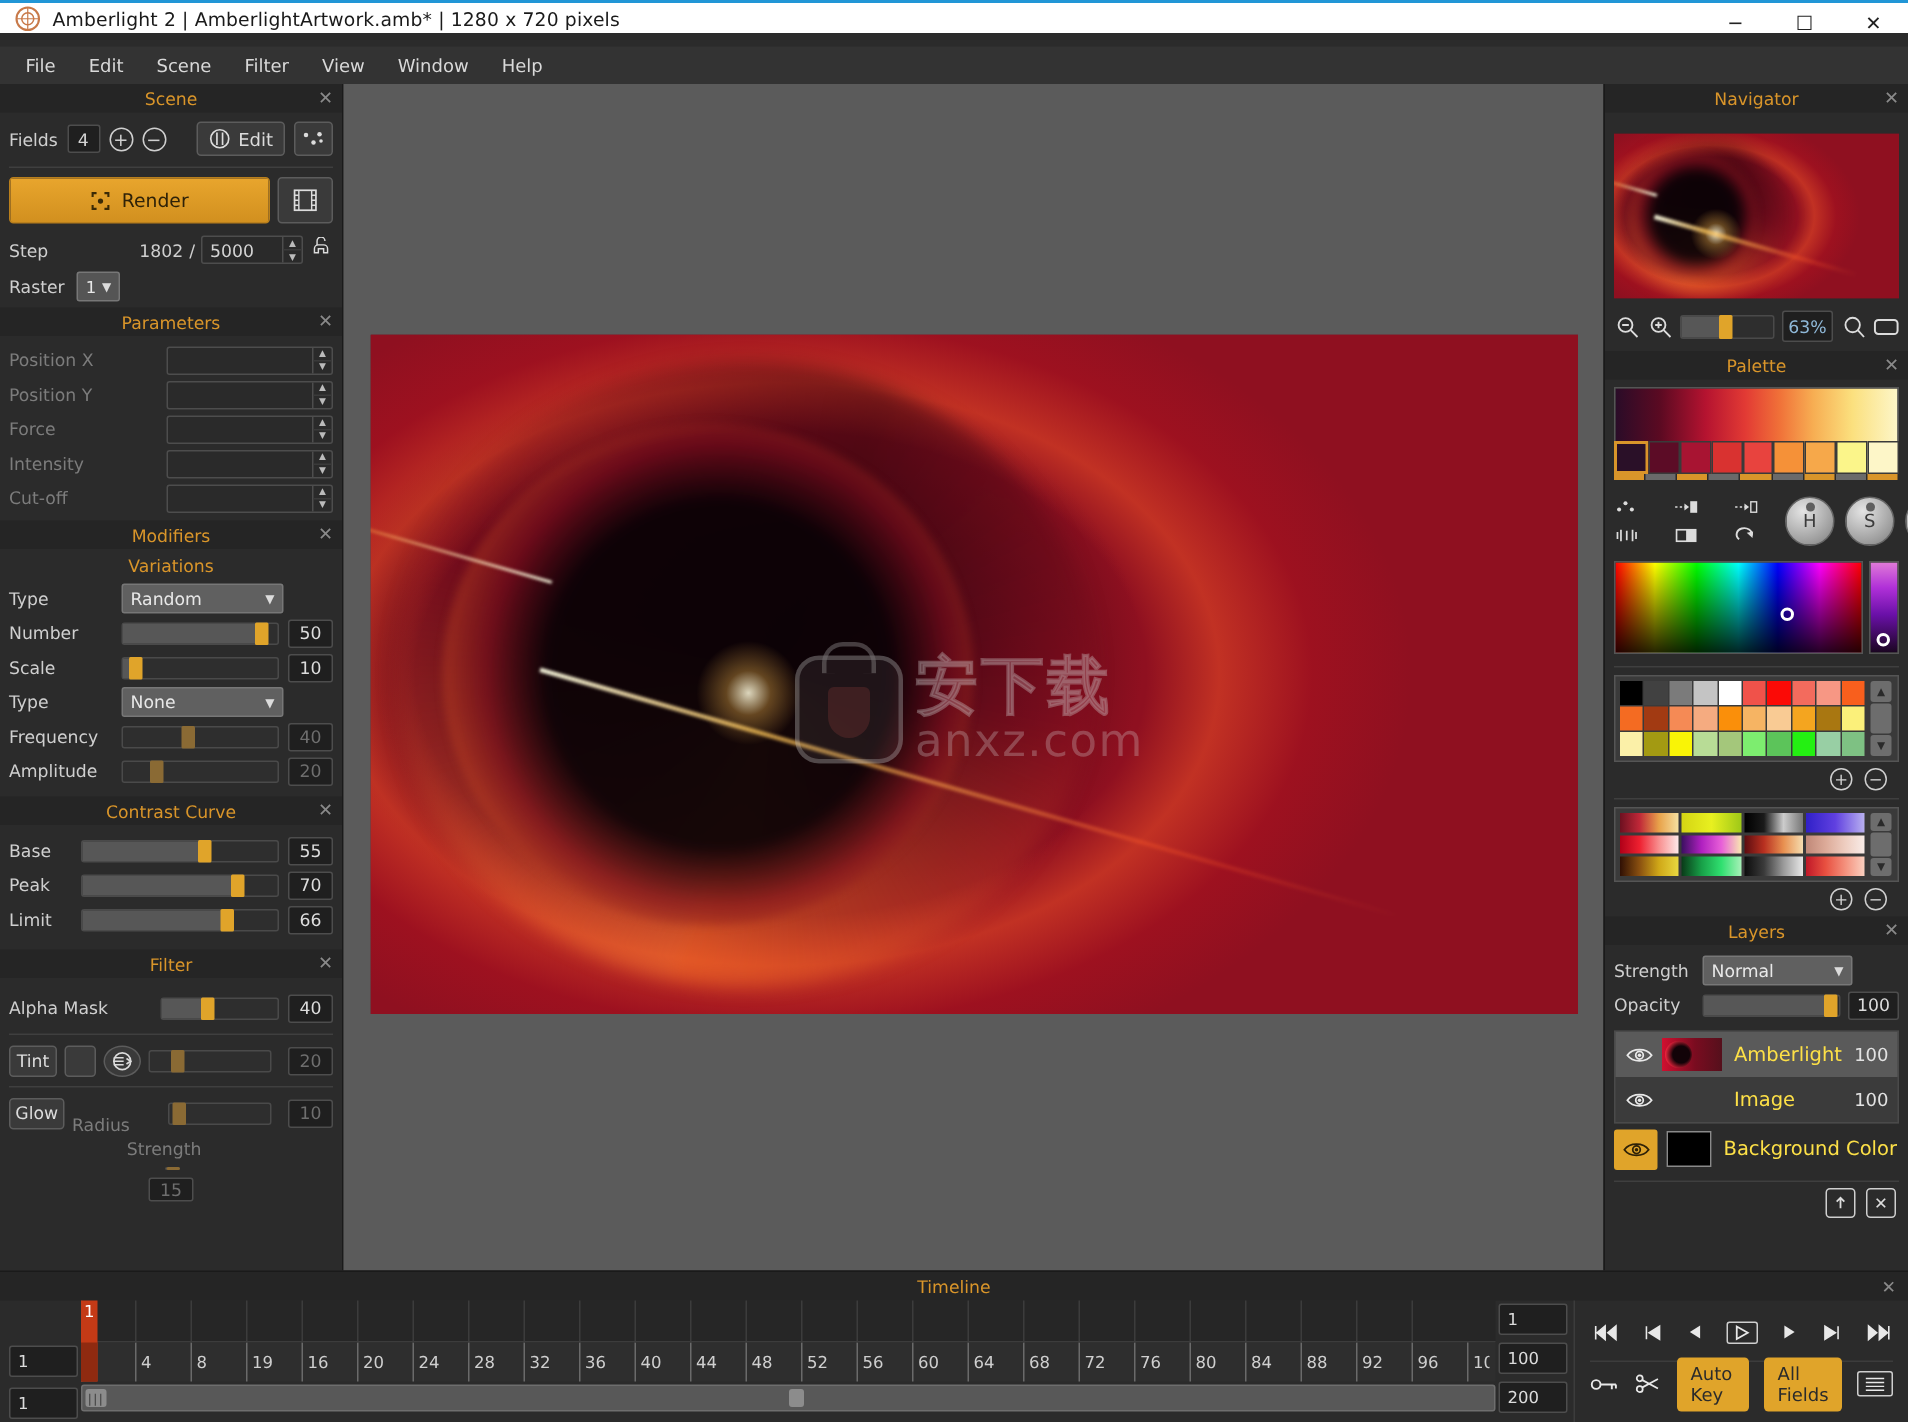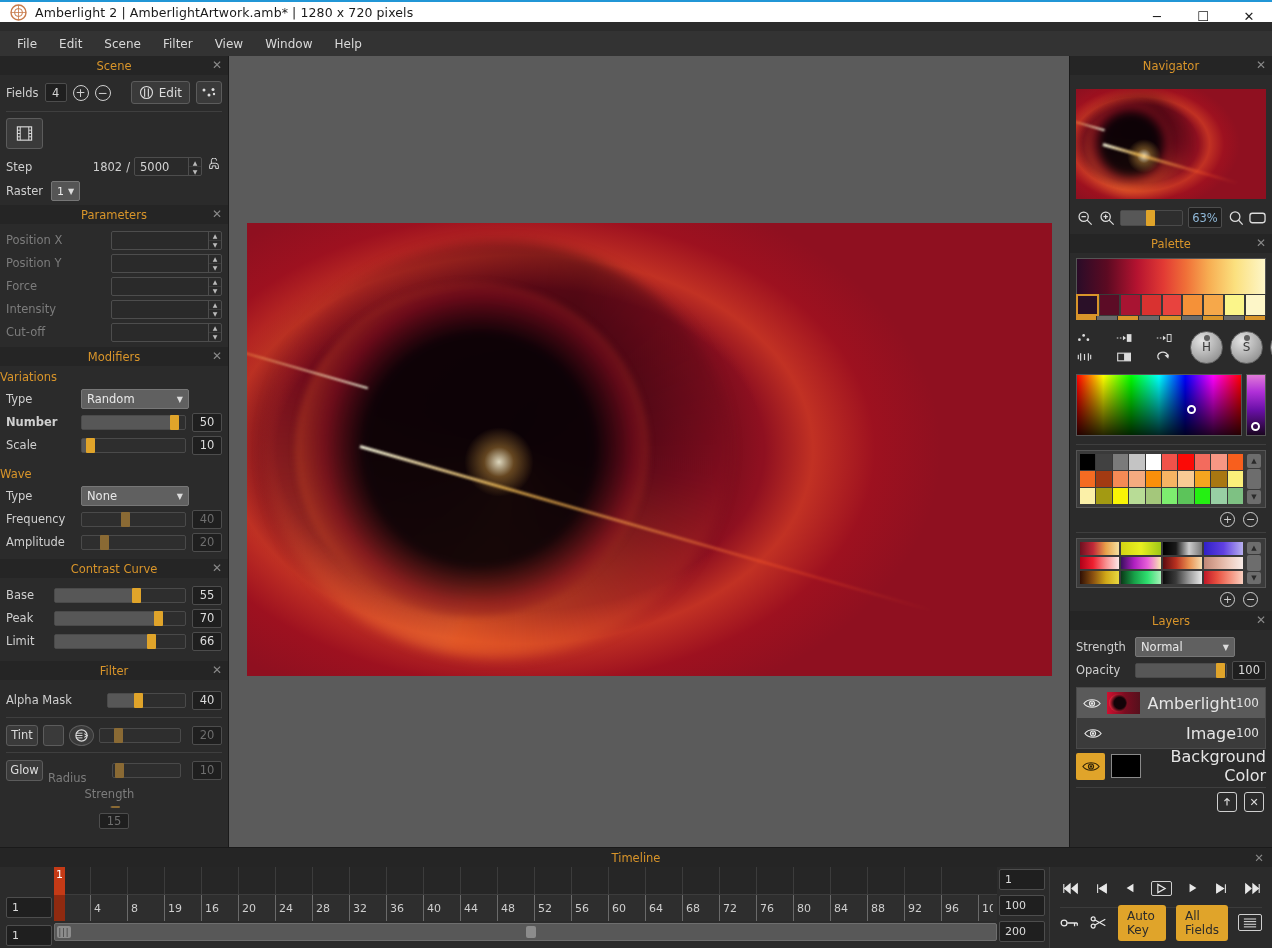--- a/index.html
+++ b/index.html
@@ -33,21 +33,21 @@
   .menu-item { padding: 3px 11px; font-size: 12px; color: #d9d9d9; }
 
   
   .panel-head {
     height: 19px; background: #252525; color: #d9952a; font-size: 11.5px;
     display: flex; align-items: center; justify-content: center; position: relative;
   }
   .panel-head .x {
     position: absolute; right: 6px; top: 2px; color: #8a8a8a; font-size: 12px; line-height: 14px;
   }
-  .subhead { text-align: left; color: #d9952a; font-size: 11.5px; padding: 4px 0 3px; }
+  .subhead { text-align: center; color: #d9952a; font-size: 11.5px; padding: 4px 0 3px; }
 
   .row { display: flex; align-items: center; height: 22px; margin: 1px 0; padding: 0 6px; }
   .lbl { font-size: 11.5px; color: #cfcfcf; }
   .lbl.dim { color: #7c7c7c; }
 
   .sl { position: relative; height: 15px; background: #2e2e2e; border: 1px solid #4a4a4a; border-radius: 2px; }
   .sl .fill { position: absolute; left: 0; top: 0; bottom: 0; background: #575757; }
   .sl .knob { position: absolute; top: -1px; bottom: -1px; width: 9px; background: #e0a42a; border-radius: 1px; }
   .sl.dim .knob { background: #8a6a34; }
 
@@ -201,21 +201,21 @@
   .scroll-col .sb { width: 14px; background: #6d6d6d; border-radius: 2px; display: flex; align-items: center;
                     justify-content: center; font-size: 7px; color: #2a2a2a; }
 
   .plusminus { display: flex; justify-content: flex-end; gap: 8px; padding: 4px 8px; }
   .circ { width: 15px; height: 15px; border-radius: 50%; border: 1px solid #cfcfcf; color: #cfcfcf;
           display: flex; align-items: center; justify-content: center; font-size: 11px; line-height: 1; }
 
   .layer-row { display: flex; align-items: center; height: 30px; padding: 0 6px; }
   .layer-row.sel { background: #5a5a5a; }
   .eye { width: 19px; height: 19px; display: flex; align-items: center; justify-content: center; }
-  .layer-name { flex: 1; margin-left: 8px; font-size: 16px; color: #e5e5e5; text-align: right; }
+  .layer-name { flex: 1; margin-left: 8px; font-size: 13px; color: #fde047; }
   .layer-op { font-size: 12px; color: #e2e2e2; }
 
   
   #timeline { position: absolute; left: 0; bottom: 0; width: 1272px; height: 101px; background: #2b2b2b;
               border-top: 1px solid #1a1a1a; }
   .tl-head { height: 19px; background: #252525; color: #d9952a; font-size: 11.5px;
              display: flex; align-items: center; justify-content: center; position: relative; }
   .tl-body { position: absolute; left: 0; top: 19px; right: 0; bottom: 0; display: flex; }
   .tl-left { width: 997px; position: relative; }
   .tl-keyband { position: absolute; left: 54px; top: 0; right: 0; height: 28px; background: #262626;
@@ -310,20 +310,27 @@
           <svg width="16" height="14" viewBox="0 0 16 14">
             <circle cx="3" cy="4" r="1.5" fill="#dcdcdc"></circle>
               <circle cx="8" cy="9" r="1.5" fill="#dcdcdc"></circle>
             <circle cx="12" cy="3.5" r="1.5" fill="#dcdcdc"></circle>
               <circle cx="13" cy="8" r="1.2" fill="#dcdcdc"></circle>
           </svg>
         </span>
       </div>
       <div class="sep" style="margin:7px 0 6px;"></div>
       <div style="display:flex;gap:5px;align-items:stretch;">
+        <div class="orange-btn" style="flex:1;height:31px;">
+          <svg width="14" height="14" viewBox="0 0 16 16">
+            <path d="M2 5 L2 2 L5 2 M11 2 L14 2 L14 5 M14 11 L14 14 L11 14 M5 14 L2 14 L2 11" fill="none" stroke="#3a2a06" stroke-width="1.6"></path>
+            <circle cx="8" cy="8" r="2" fill="#3a2a06"></circle>
+          </svg>
+          <span>Render</span>
+        </div>
         <div class="btnbox" style="width:37px;height:31px;">
           <svg width="19" height="19" viewBox="0 0 20 20">
             <rect x="2.5" y="3" width="15" height="14" fill="none" stroke="#dcdcdc" stroke-width="1.2"></rect>
             <path d="M5.5 3 L5.5 17 M14.5 3 L14.5 17" stroke="#dcdcdc" stroke-width="1"></path>
             <path d="M2.5 6.5 L5.5 6.5 M2.5 10 L5.5 10 M2.5 13.5 L5.5 13.5
                      M14.5 6.5 L17.5 6.5 M14.5 10 L17.5 10 M14.5 13.5 L17.5 13.5" stroke="#dcdcdc" stroke-width="1"></path>
           </svg>
         </div>
       </div>
       <div style="display:flex;align-items:center;margin-top:8px;gap:4px;">
@@ -417,37 +424,36 @@
     <div class="subhead">Variations</div>
     <div style="padding:0 6px;">
       <div class="row" style="padding:0;">
         <span class="lbl" style="width:75px;">Type</span>
         <span class="combo" style="width:108px;">
           <span class="cv">Random</span>
           <span class="arr">▼</span>
         </span>
       </div>
       <div class="row" style="padding:0;">
-        <span class="lbl" style="width:75px;font-weight:bold;">Number</span>
+        <span class="lbl" style="width:75px;">Number</span>
         <span class="sl" style="flex:1;margin-right:6px;">
           <span class="fill" style="width:89%"></span>
             <span class="knob" style="left:calc(89% - 4px)"></span>
         </span>
         <span class="num">50</span>
       </div>
       <div class="row" style="padding:0;">
         <span class="lbl" style="width:75px;">Scale</span>
         <span class="sl" style="flex:1;margin-right:6px;">
           <span class="fill" style="width:6%"></span>
             <span class="knob" style="left:4px"></span>
         </span>
         <span class="num">10</span>
       </div>
     </div>
-    <div class="subhead" style="padding-top:10px;">Wave</div>
     <div style="padding:0 6px;">
       <div class="row" style="padding:0;">
         <span class="lbl" style="width:75px;">Type</span>
         <span class="combo" style="width:108px;">
           <span class="cv">None</span>
           <span class="arr">▼</span>
         </span>
       </div>
       <div class="row" style="padding:0;">
         <span class="lbl" style="width:75px;">Frequency</span>
@@ -546,20 +552,27 @@
   </div>
 
   <div id="canvasWrap">
     <div id="artwork">
       <div class="art-bg"></div>
       <div class="art-ring"></div>
       <div class="art-ring2"></div>
       <div class="art-flare"></div>
       <div class="art-beam"></div>
       <div class="art-beam2"></div>
+      <div class="watermark">
+        <div class="wm-sq"></div>
+        <div class="wm-text">
+          <span class="wm-cn">安下载</span>
+          <span class="wm-en">anxz.com</span>
+        </div>
+      </div>
     </div>
   </div>
 
   <div id="right">
 
     <div class="panel-head">
       <span>Navigator</span>
       <span class="x">✕</span>
     </div>
     <div class="nav-thumb">

